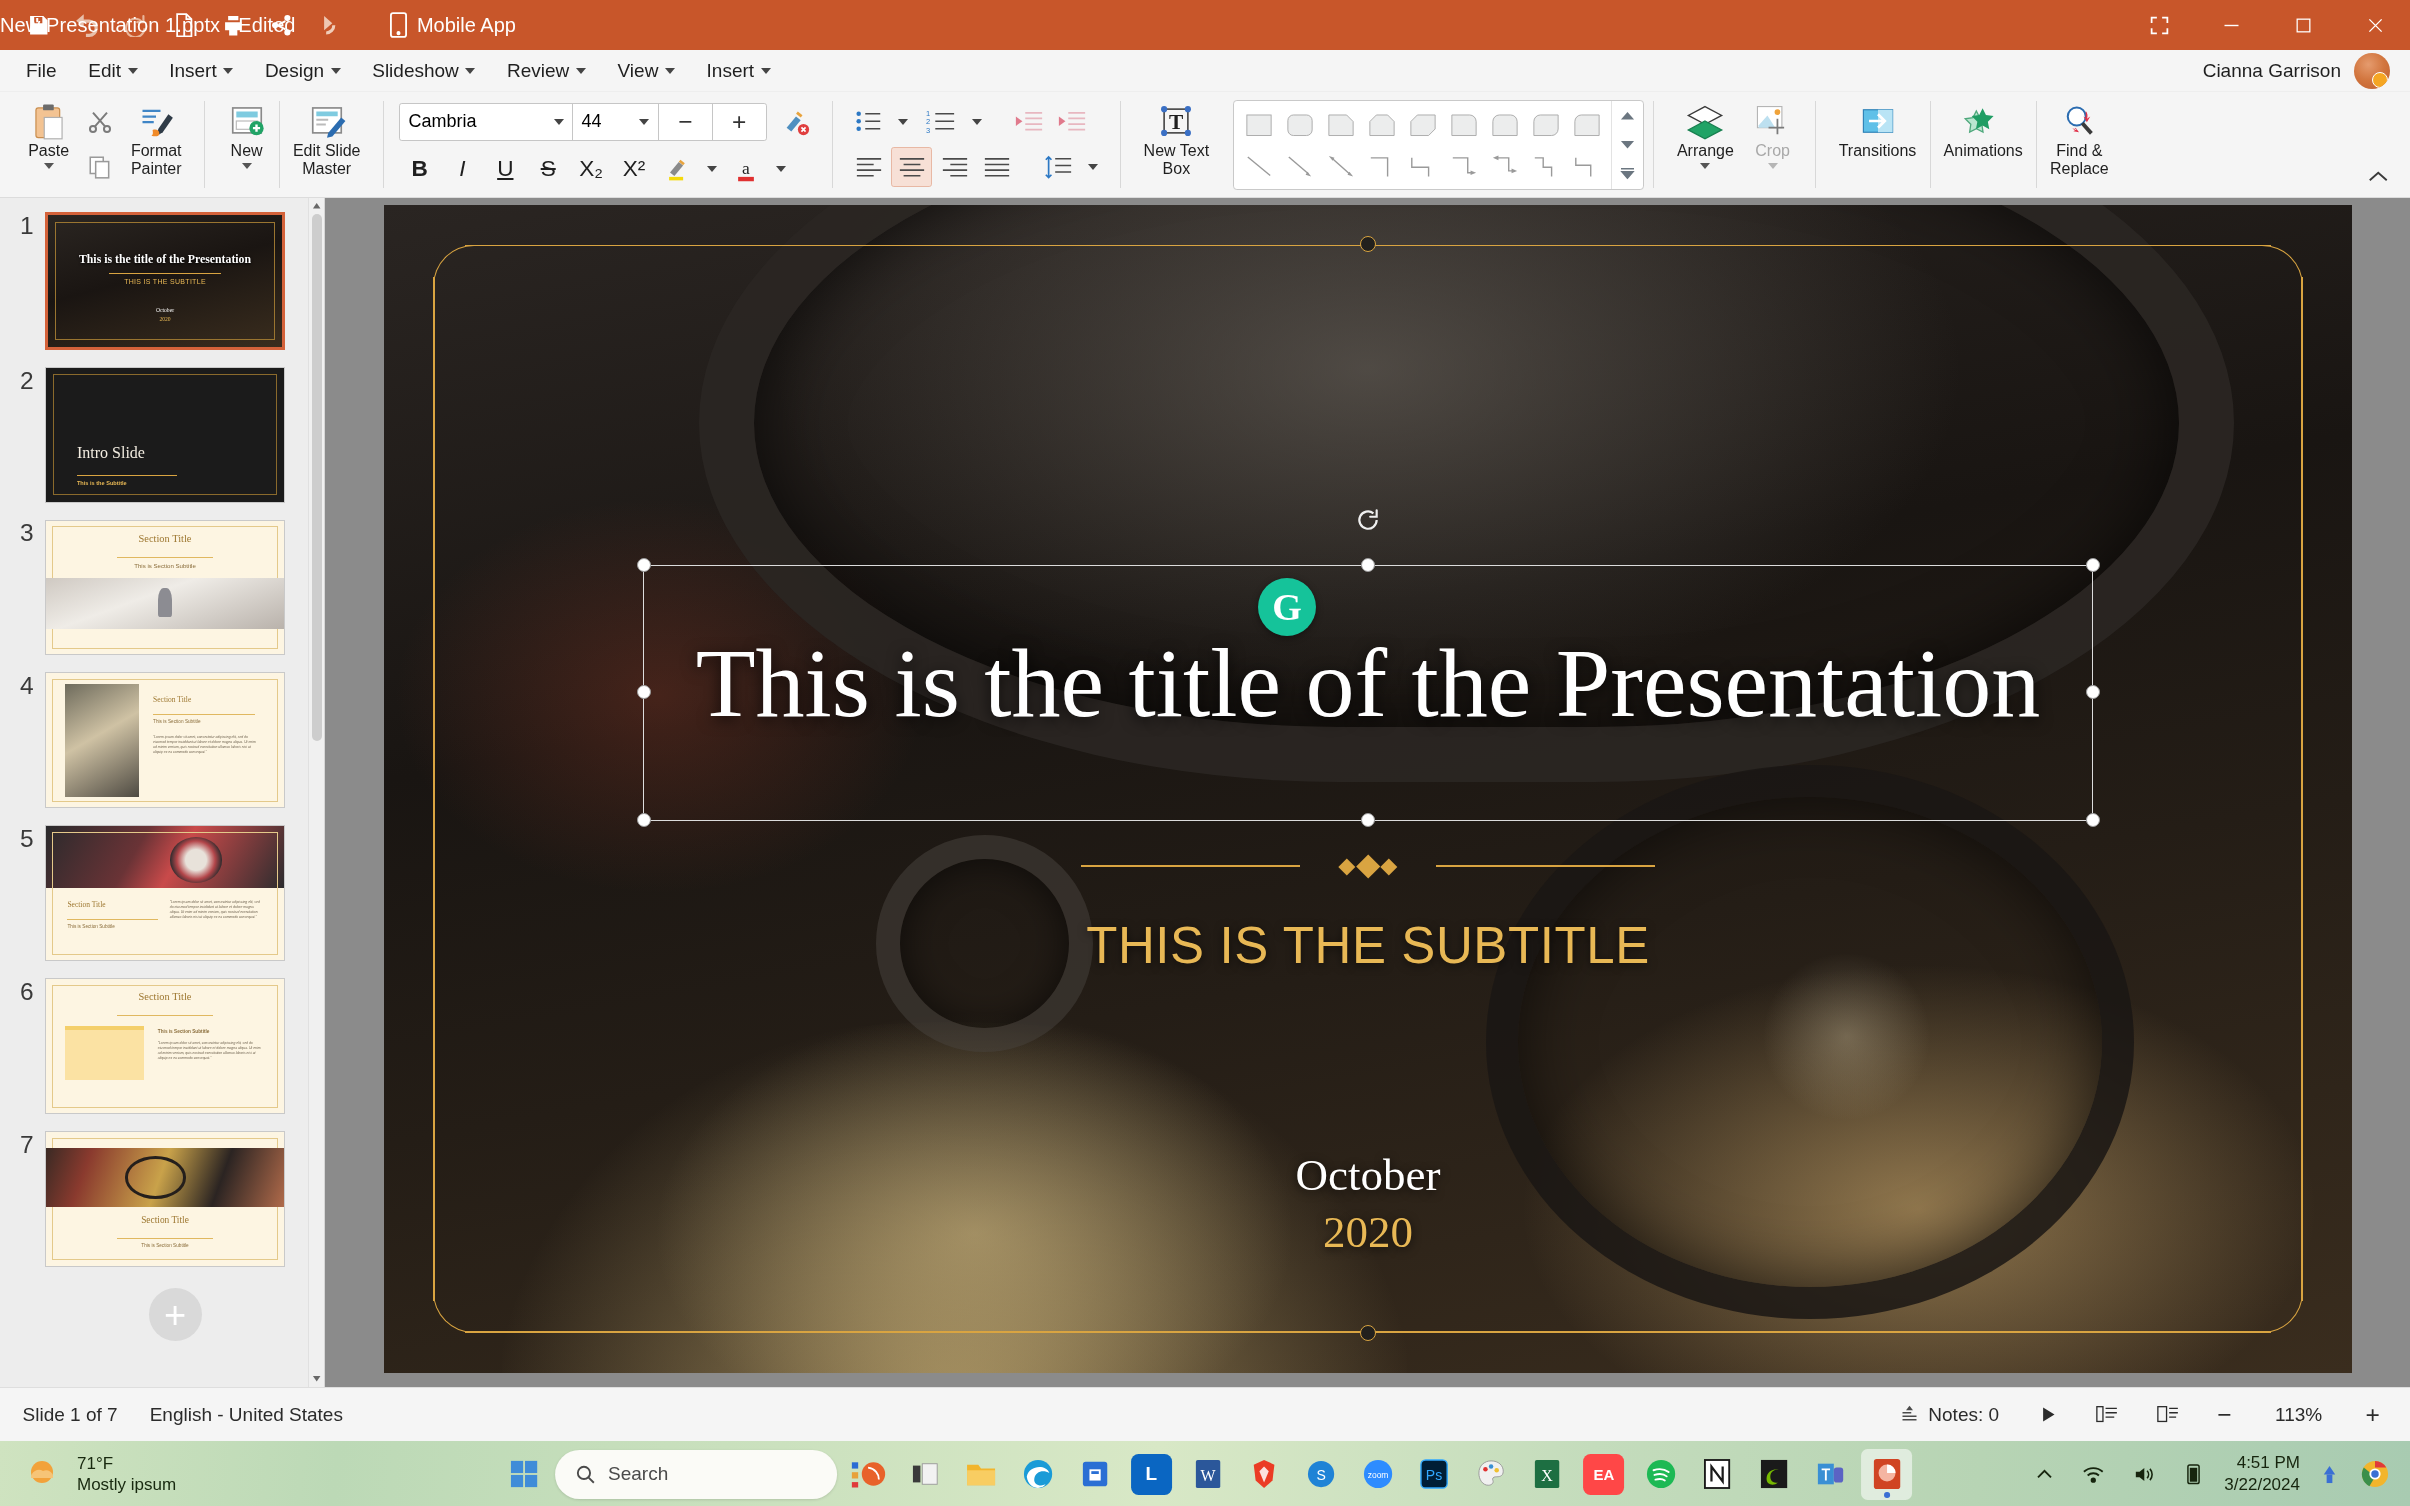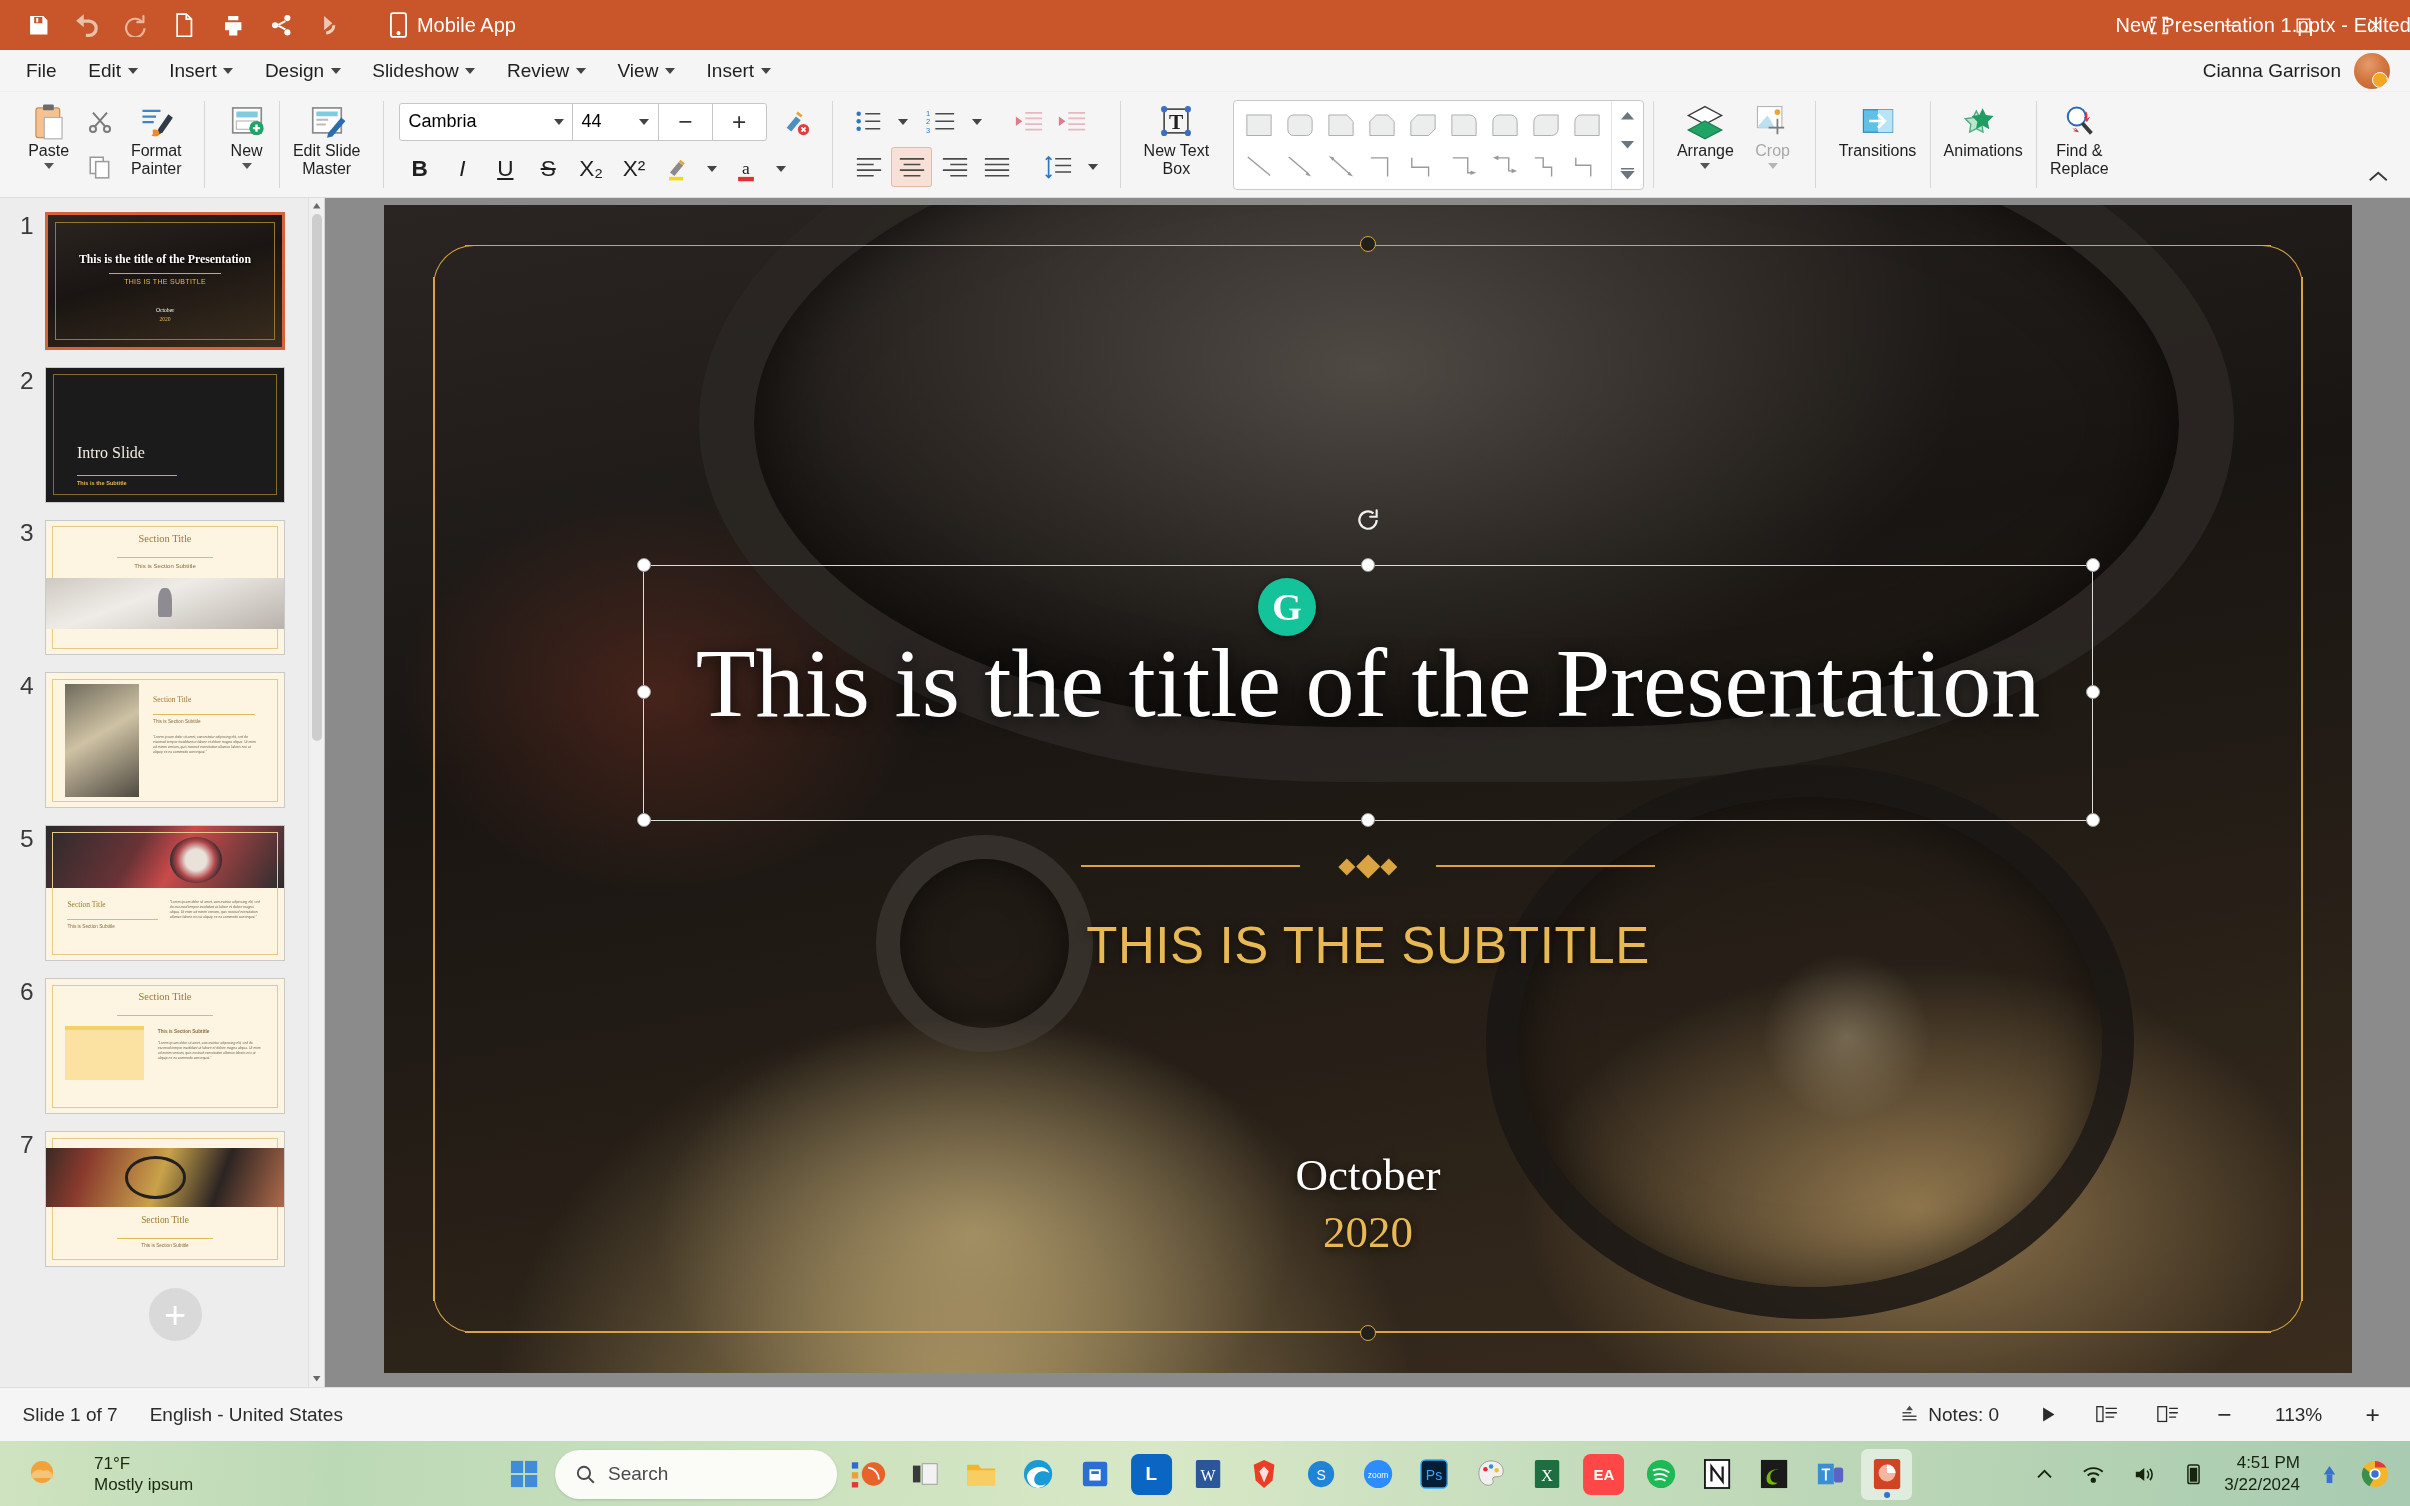--- a/index.html
+++ b/index.html
@@ -19,22 +19,22 @@
   .qat-btn{
     width:43px;height:40px;display:flex;align-items:center;justify-content:center;
     cursor:pointer;border-radius:2.8px;
   }
   .qat-btn svg{ display:block; }
   .mobile-app{
     display:flex;align-items:center;gap:8.5px;margin-left:21px;
     padding:5.6px 11.3px;border-radius:2.8px;cursor:pointer;font-size:20px;
   }
   .doctitle{
-    position:absolute;left:0;right:0;text-align:right;font-size:20px;
-    pointer-events:none;letter-spacing:0.1px;margin-left:48px;
+    position:absolute;left:0;right:0;text-align:left;font-size:20px;
+    pointer-events:none;letter-spacing:0.1px;
   }
   .winbtns{ margin-left:auto; display:flex; height:50px; }
   .winbtn{ width:72px;display:flex;align-items:center;justify-content:center;cursor:pointer; }
 
   
   .menubar{
     height:42px;background:#f5f5f5;display:flex;align-items:center;
     padding-left:13px;position:relative;border-bottom:0.9px solid #eeeeee;
   }
   .menu-item{
@@ -258,21 +258,21 @@
   .sb-right{ margin-left:auto;display:flex;align-items:center;gap:21px; }
   .sb-btn{ display:flex;align-items:center;gap:8.5px;padding:4.7px 8.5px;border-radius:2.8px;cursor:pointer; }
   .zoomlvl{ width:75px;text-align:center;font-size:19px;color:#2b2b2b; }
 
   
   .taskbar{
     height:66px;
     background:linear-gradient(95deg,#cfe3c0 0%,#bcd9b6 14%,#c9e0bd 30%,#d8e8c6 48%,#c4dcbc 66%,#b7d4b4 82%,#a8cbb1 100%);
     display:flex;align-items:center;position:relative;
   }
-  .weather{ display:flex;align-items:center;gap:28px;padding-left:26px;cursor:pointer; }
+  .weather{ display:flex;align-items:center;gap:11px;padding-left:26px;cursor:pointer; }
   .weather .txt{ font-size:17px;color:#18290f;line-height:1.25; }
   .tb-center{ position:absolute;left:50%;transform:translateX(-50%);display:flex;align-items:center;gap:5.6px; }
   .tbicon{ width:51px;height:51px;border-radius:6.6px;display:flex;align-items:center;justify-content:center;cursor:pointer;position:relative; }
   .tbicon.active{ background:rgba(255,255,255,.55); }
   .dot{ position:absolute;bottom:1.9px;left:50%;margin-left:-2.8px;width:5.6px;height:5.6px;border-radius:50%;background:#3b6fd4; }
   .searchpill{
     display:flex;align-items:center;gap:11.3px;background:#fbfbf7;border-radius:26px;
     height:49px;padding:0 24.5px 0 19px;min-width:282px;cursor:pointer;
     box-shadow:0 0.9px 2.8px rgba(0,0,0,.13);
   }

